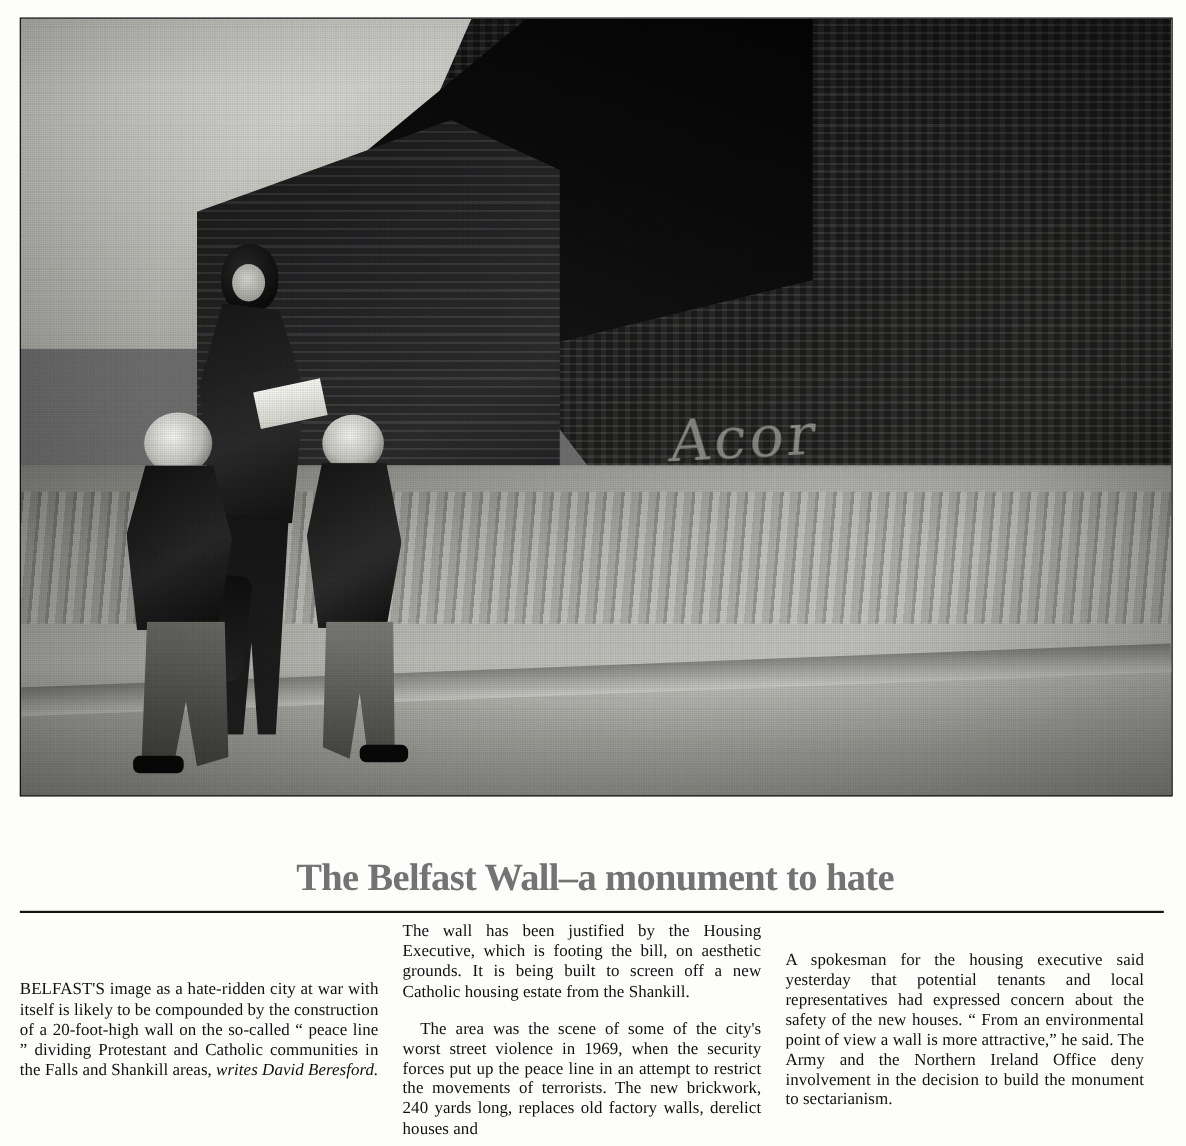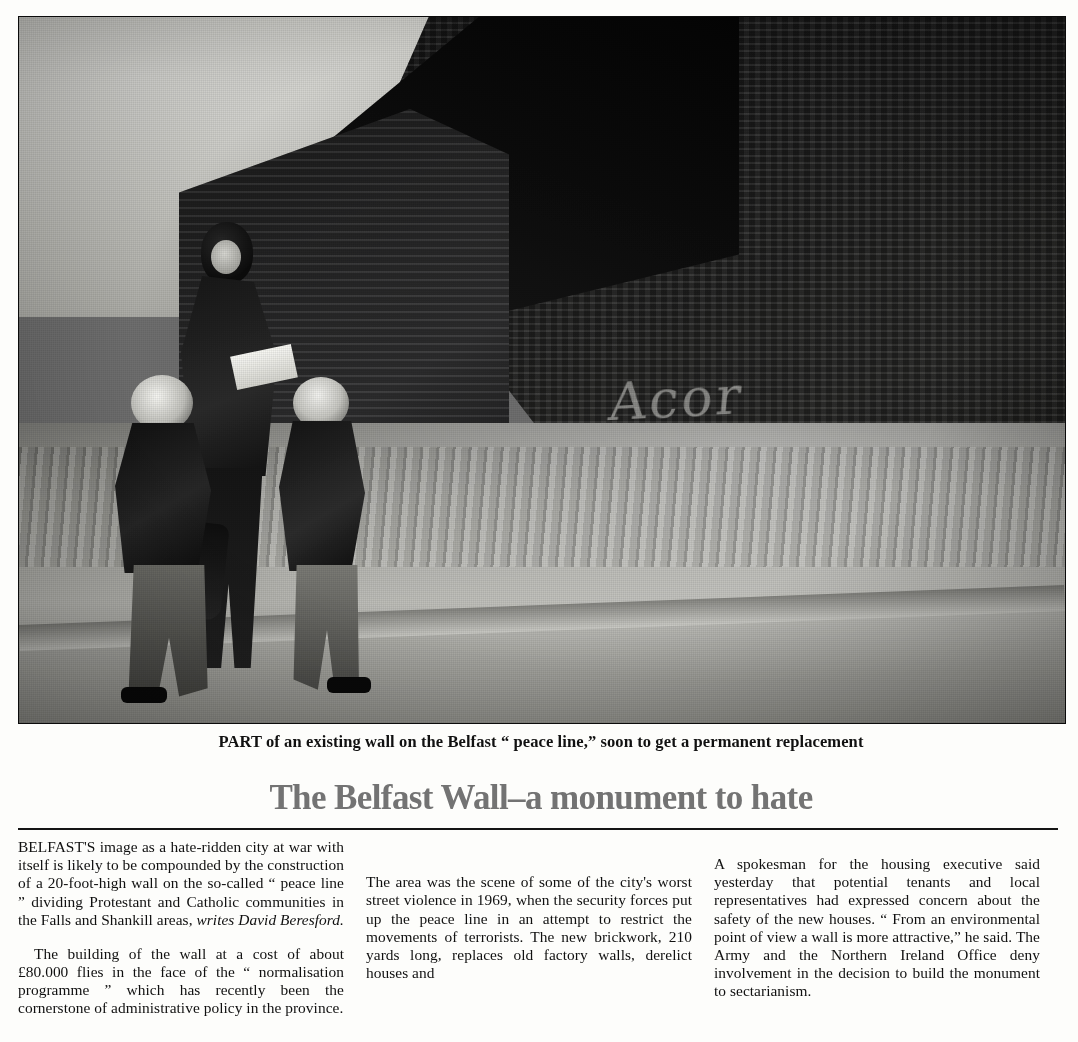--- a/index.html
+++ b/index.html
@@ -302,32 +302,31 @@
       <div class="head"></div>
       <div class="coat"></div>
       <div class="legs"></div>
       <div class="shoe"></div>
     </div>
 
     <div class="grain"></div>
     <div class="vignette"></div>
   </div>
 
-  <div class="caption">PART of an existing wall on the Belfast “ peace line,” soon to get a permanent replacement</div>
 
   <h1 class="headline">The Belfast Wall–a monument to hate</h1>
 
   <div class="rule"></div>
 
   <div class="columns">
     <div class="col">
       <p>BELFAST'S image as a hate-ridden city at war with itself is likely to be compounded by the construction of a 20-foot-high wall on the so-called “ peace line ” dividing Protestant and Catholic communities in the Falls and Shankill areas, <em>writes David Beresford.</em></p>
-      <p>The building of the wall at a cost of about £80.000 flies in the face of the “ normalisation programme ” which has recently been the cornerstone of administrative policy in the province.</p>
     </div>
     <div class="col">
-      <p>The area was the scene of some of the city's worst street violence in 1969, when the security forces put up the peace line in an attempt to restrict the movements of terrorists. The new brickwork, 210 yards long, replaces old factory walls, derelict houses and</p>
+      <p>The wall has been justified by the Housing Executive, which is footing the bill, on aesthetic grounds. It is being built to screen off a new Catholic housing estate from the Shankill.</p>
+      <p>The area was the scene of some of the city's worst street violence in 1969, when the security forces put up the peace line in an attempt to restrict the movements of terrorists. The new brickwork, 240 yards long, replaces old factory walls, derelict houses and</p>
     </div>
     <div class="col">
       <p>A spokesman for the housing executive said yesterday that potential tenants and local representatives had expressed concern about the safety of the new houses. “ From an environmental point of view a wall is more attractive,” he said. The Army and the Northern Ireland Office deny involvement in the decision to build the monument to sectarianism.</p>
     </div>
   </div>
 
 </div>
 
 </body></html>

